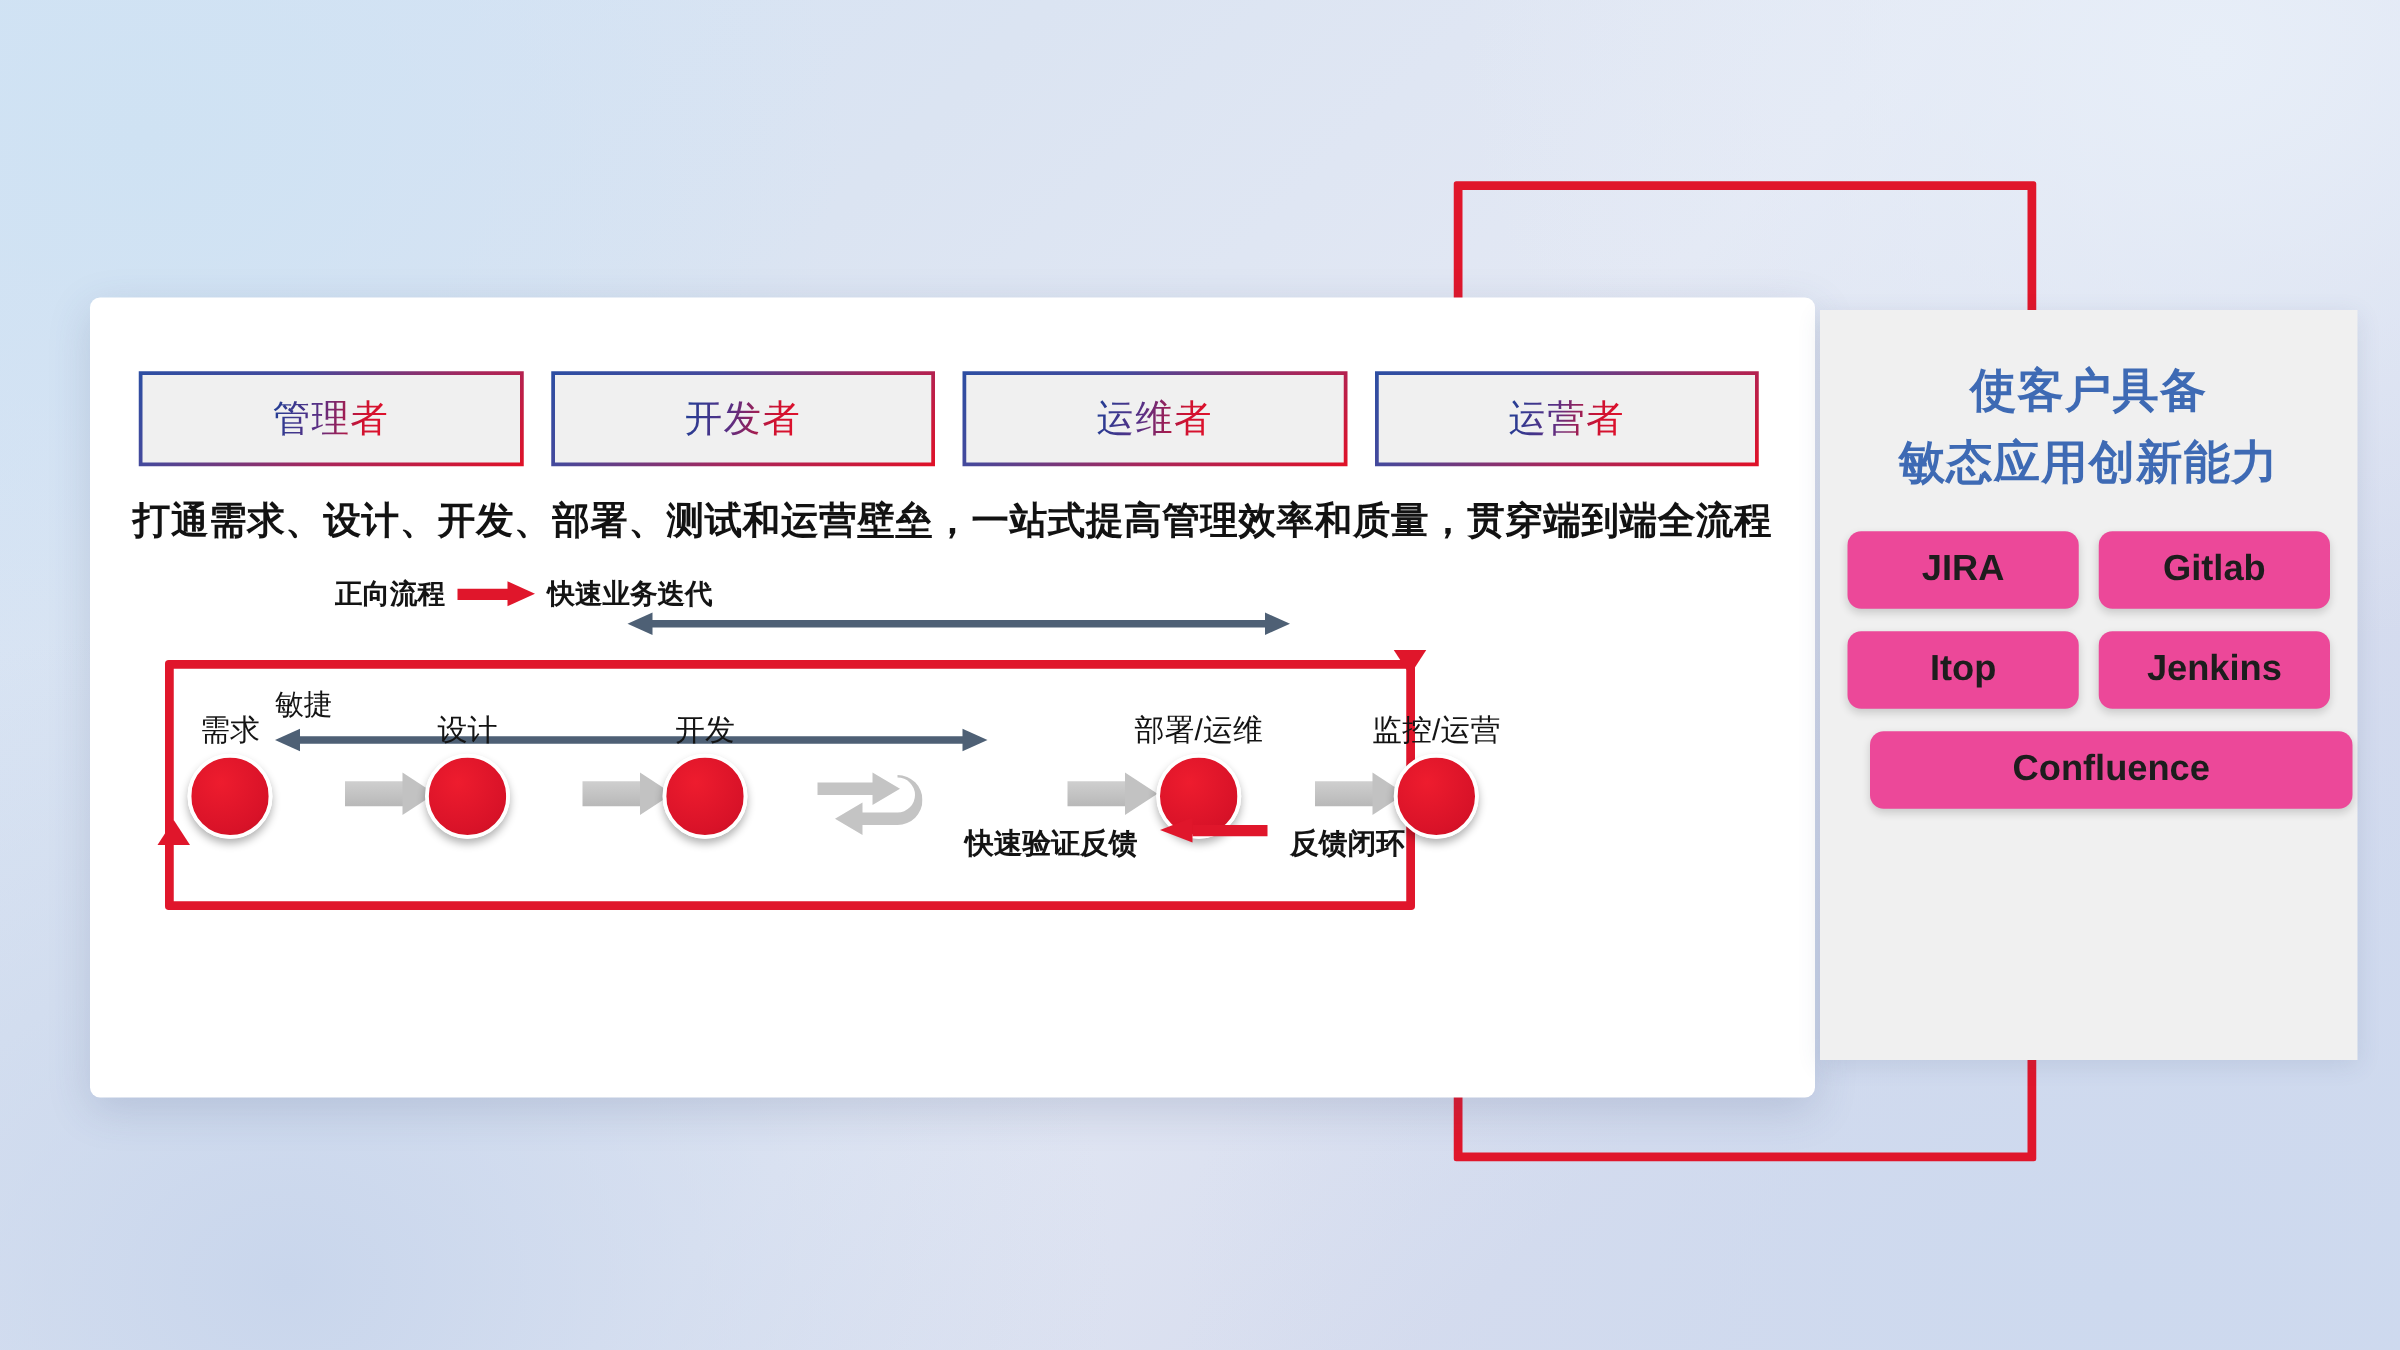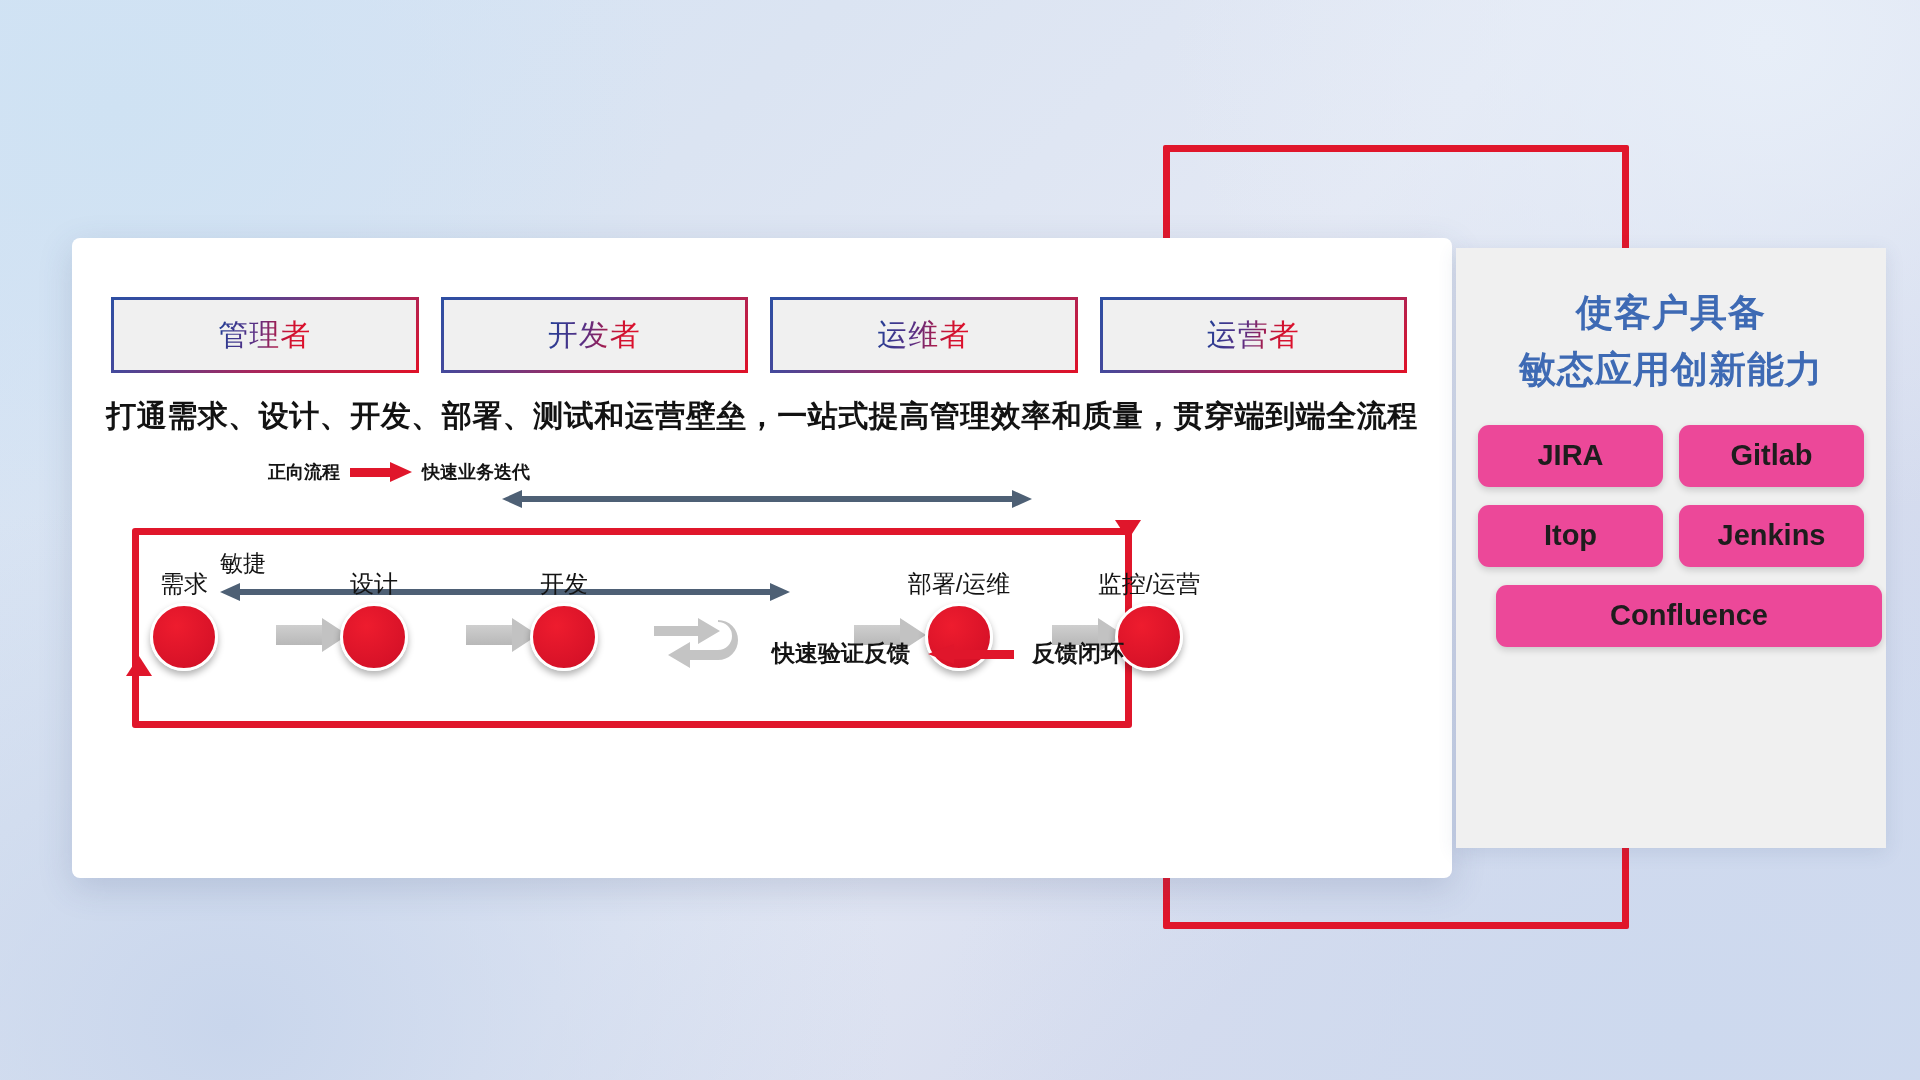--- a/index.html
+++ b/index.html
@@ -43,21 +43,21 @@
     -webkit-text-fill-color:transparent;
   }
   
   .headline{
     position:absolute;left:0;top:158px;width:1380px;text-align:center;
     font-size:30px;font-weight:bold;color:#121212;letter-spacing:.5px;
     font-family:"Liberation Sans","DejaVu Sans",sans-serif;
   }
   
   .legend-fwd{position:absolute;left:196px;top:222px;display:flex;align-items:center;gap:10px;}
-  .legend-fwd .lbl{font-size:18px;font-weight:bold;color:#141414;}
+  .legend-fwd .lbl{font-size:22px;font-weight:bold;color:#141414;}
   .ar-red-right{position:relative;width:62px;height:20px;}
   .ar-red-right .shaft{position:absolute;left:0;top:6px;width:42px;height:9px;background:#e0162b;}
   .ar-red-right .head{
     position:absolute;right:0;top:0;width:0;height:0;
     border-top:10px solid transparent;border-bottom:10px solid transparent;border-left:22px solid #e0162b;}
   
   .cd-group{position:absolute;left:430px;top:252px;width:530px;}
   .cd-group .cap{text-align:center;font-size:23px;color:#141414;margin-bottom:4px;}
   
   .agile-group{position:absolute;left:148px;top:310px;width:570px;}
@@ -94,21 +94,21 @@
     border:3px solid #ffffff;box-shadow:0 4px 7px rgba(0,0,0,.30);
   }
   .gray-arrow{position:absolute;top:50px;width:72px;height:34px;}
   .gray-arrow .shaft{position:absolute;left:0;top:7px;width:48px;height:20px;
     background:linear-gradient(180deg,#cfcfcf,#b8b8b8);}
   .gray-arrow .head{position:absolute;right:0;top:0;width:0;height:0;
     border-top:17px solid transparent;border-bottom:17px solid transparent;border-left:26px solid #c2c2c2;}
   .uturn{position:absolute;top:46px;left:0;width:86px;height:56px;}
   
   .legend-fb{position:absolute;left:700px;top:400px;display:flex;align-items:center;gap:18px;}
-  .legend-fb .lbl{font-size:23px;font-weight:bold;color:#141414;}
+  .legend-fb .lbl{font-size:23px;font-weight:bold;color:#141414;margin-top:21px;}
   .ar-red-left{position:relative;width:86px;height:20px;}
   .ar-red-left .shaft{position:absolute;right:0;top:6px;width:60px;height:9px;background:#e0162b;}
   .ar-red-left .head{position:absolute;left:0;top:0;width:0;height:0;
     border-top:10px solid transparent;border-bottom:10px solid transparent;border-right:26px solid #e0162b;}
   
   .panel{
     position:absolute;left:1456px;top:248px;width:430px;height:600px;
     background:#f0f0f0;z-index:4;box-shadow:0 4px 18px rgba(60,80,120,.12);
   }
   .panel-title{padding:36px 10px 0;text-align:center;color:#3e6ab4;

